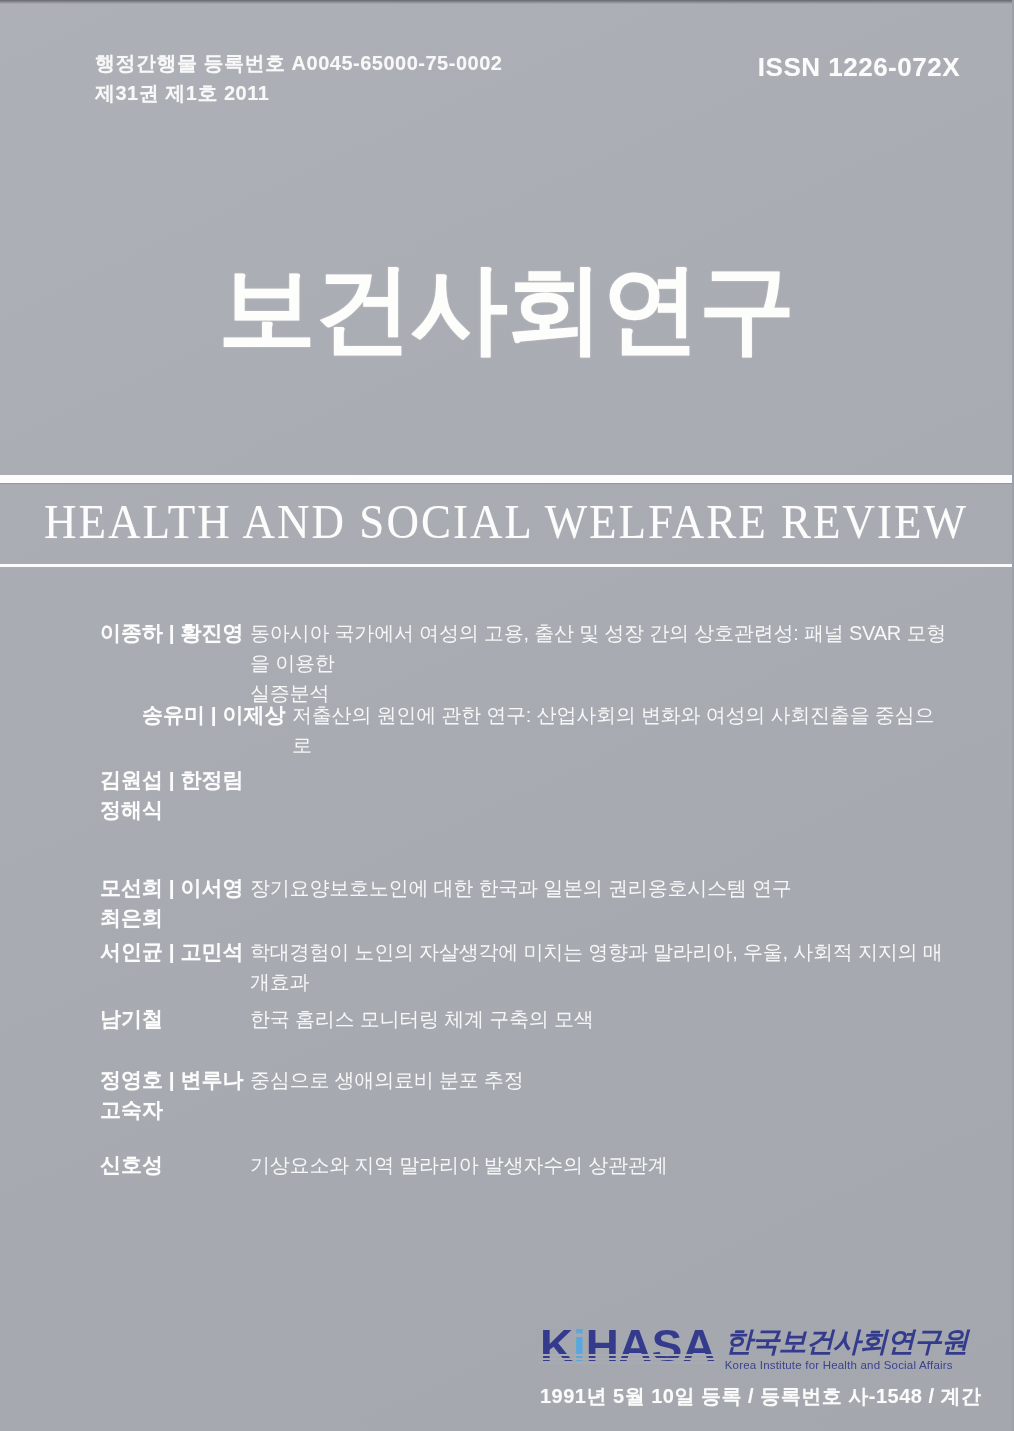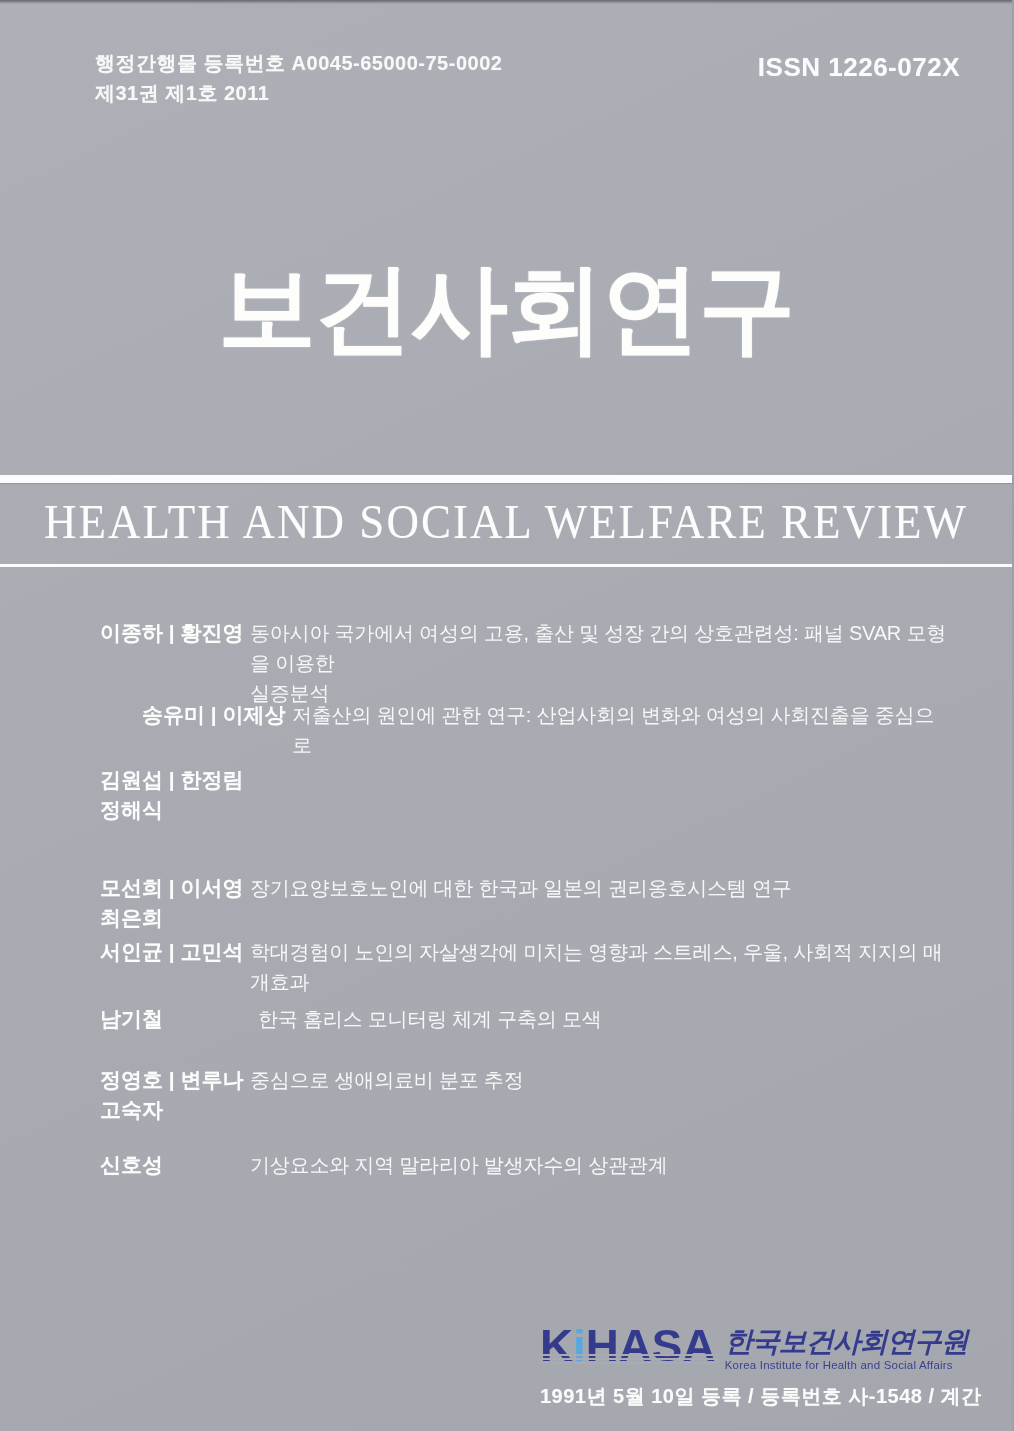--- a/index.html
+++ b/index.html
@@ -64,21 +64,21 @@
     flex:1;
     font-size:20px;font-weight:400;line-height:30px;
     color:rgba(252,253,252,.93);white-space:pre-line;
     letter-spacing:-.2px;
   }
   .toc-entry:nth-of-type(1){top:618px;}
   .toc-entry:nth-of-type(2){top:700px;margin-left:42px;}
   .toc-entry:nth-of-type(3){top:765px;}
   .toc-entry:nth-of-type(4){top:873px;justify-content:flex-end;}
   .toc-entry:nth-of-type(5){top:937px;}
-  .toc-entry:nth-of-type(6){top:1004px;gap:8px;}
+  .toc-entry:nth-of-type(6){top:1004px;}
   .toc-entry:nth-of-type(7){top:1065px;}
   .toc-entry:nth-of-type(8){top:1150px;}
   
   .footer{position:absolute;left:540px;top:1326px;width:430px;}
   .logo-row{display:flex;align-items:flex-start;}
   .wordmark{
     position:relative;display:inline-block;
     font-size:44px;font-weight:800;line-height:40px;
     letter-spacing:0px;color:#353b8c;
     transform:scaleX(1.04);transform-origin:left top;
@@ -139,21 +139,21 @@
       <div class="toc-authors">김원섭 | 한정림
 정해식</div>
     </div>
     <div class="toc-entry">
       <div class="toc-authors">모선희 | 이서영
 최은희</div>
       <div class="toc-title">장기요양보호노인에 대한 한국과 일본의 권리옹호시스템 연구</div>
     </div>
     <div class="toc-entry">
       <div class="toc-authors">서인균 | 고민석</div>
-      <div class="toc-title">학대경험이 노인의 자살생각에 미치는 영향과 스트레스, 우울, 사회적 지지의 매개효과</div>
+      <div class="toc-title">학대경험이 노인의 자살생각에 미치는 영향과 말라리아, 우울, 사회적 지지의 매개효과</div>
     </div>
     <div class="toc-entry">
       <div class="toc-authors">남기철</div>
       <div class="toc-title">한국 홈리스 모니터링 체계 구축의 모색</div>
     </div>
     <div class="toc-entry">
       <div class="toc-authors">정영호 | 변루나
 고숙자</div>
       <div class="toc-title">중심으로 생애의료비 분포 추정</div>
     </div>

